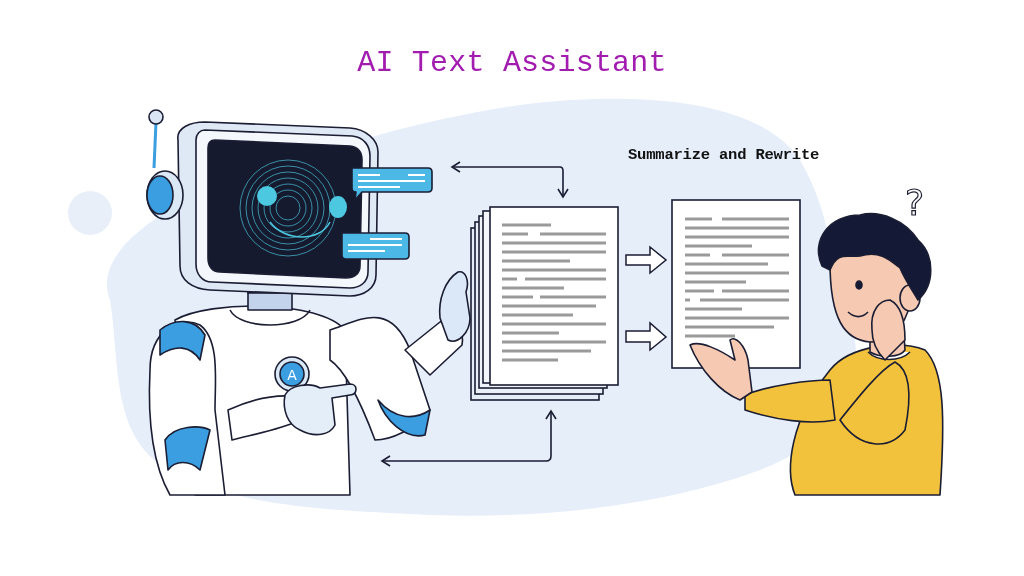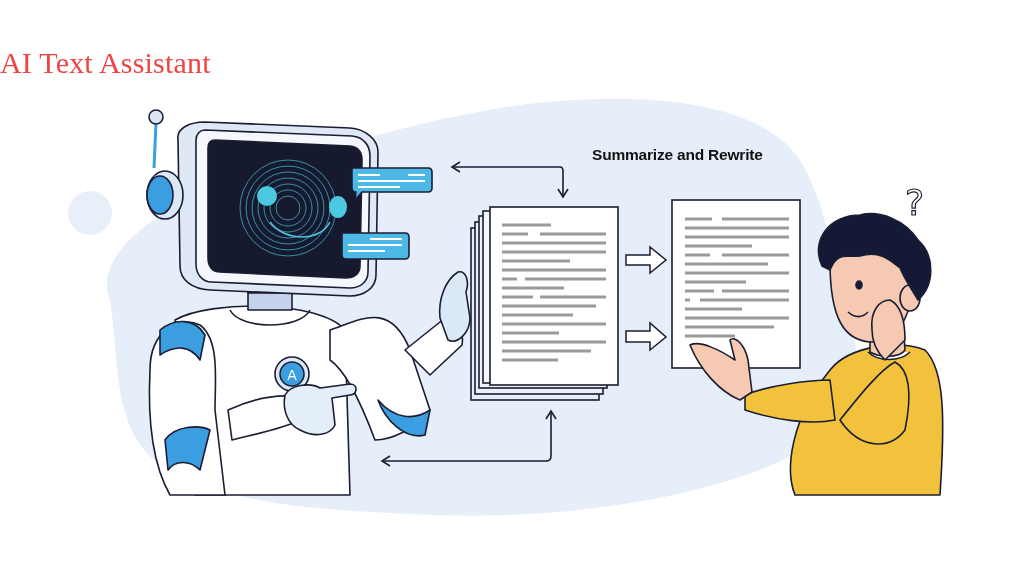--- a/index.html
+++ b/index.html
@@ -3,27 +3,27 @@
 <meta charset="utf-8">
 <style>
   html, body { margin: 0; padding: 0; }
   body {
     width: 1024px; height: 576px; overflow: hidden; position: relative;
     background: #ffffff;
     font-family: "DejaVu Sans", sans-serif;
   }
   .stage { position: absolute; left: 0; top: 0; width: 1024px; height: 576px; }
   .title {
-    position: absolute; top: 46px; left: 0; width: 1024px; 
-    font-family: Liberation Serif, serif; font-size: 30px; font-weight: 500;
-    color: #ef4444; letter-spacing: 0.2px;
+    position: absolute; top: 46px; left: 0; width: 1024px; text-align: center;
+    font-family: Liberation Mono, monospace; font-size: 30px; font-weight: 500;
+    color: #a21caf; letter-spacing: 0.2px;
   }
   .subtitle {
-    position: absolute; top: 146px; left: 592px;
-    font-family: Liberation Sans, sans-serif; font-size: 15.5px; font-weight: bold;
+    position: absolute; top: 146px; left: 628px;
+    font-family: Liberation Mono, monospace; font-size: 15.5px; font-weight: bold;
     color: #111111; letter-spacing: -0.2px;
   }
   svg { position: absolute; left: 0; top: 0; }
 </style>
 </head>
 <body>
 
 <div class="stage">
 
   <svg width="1024" height="576" viewBox="0 0 1024 576">

